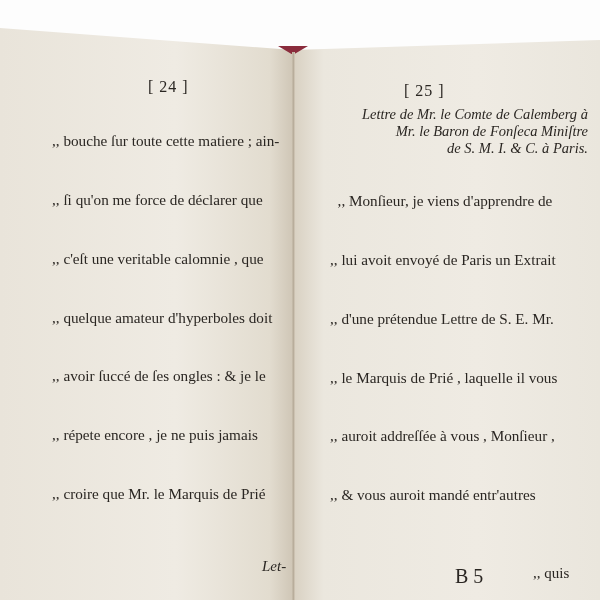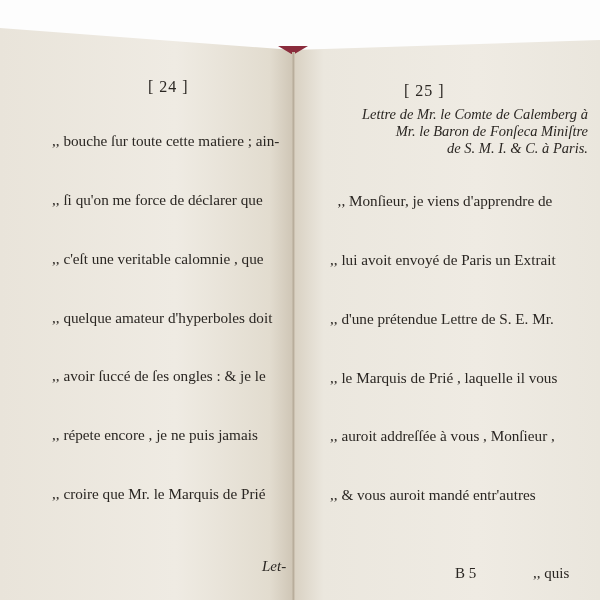--- a/index.html
+++ b/index.html
@@ -39,21 +39,21 @@
   .folio { position: absolute; font-size: 16px; letter-spacing: 1px; }
   .folio.left { left: 148px; top: 78px; }
   .folio.right { left: 404px; top: 82px; }
   .heading {
     position: absolute; left: 318px; top: 106px; width: 270px;
     text-align: right; font-size: 14.5px; line-height: 17px; font-style: italic;
   }
   .line { display: block; height: 19.6px; }
   .catch { position: absolute; font-style: italic; font-size: 15px; }
   .catch.left { left: 262px; top: 558px; }
-  .sig { position: absolute; left: 455px; top: 565px; font-size: 15px; }
+  .sig { position: absolute; left: 455px; top: 565px; font-size: 20px; }
   .catch.right { position: absolute; left: 533px; top: 565px; font-style: normal; }
 </style>
 </head>
 <body>
 
 <div class="book">
   <div class="page left"></div>
   <div class="page right"></div>
   <div class="spine-mark"></div>
   <div class="gutter"></div>

